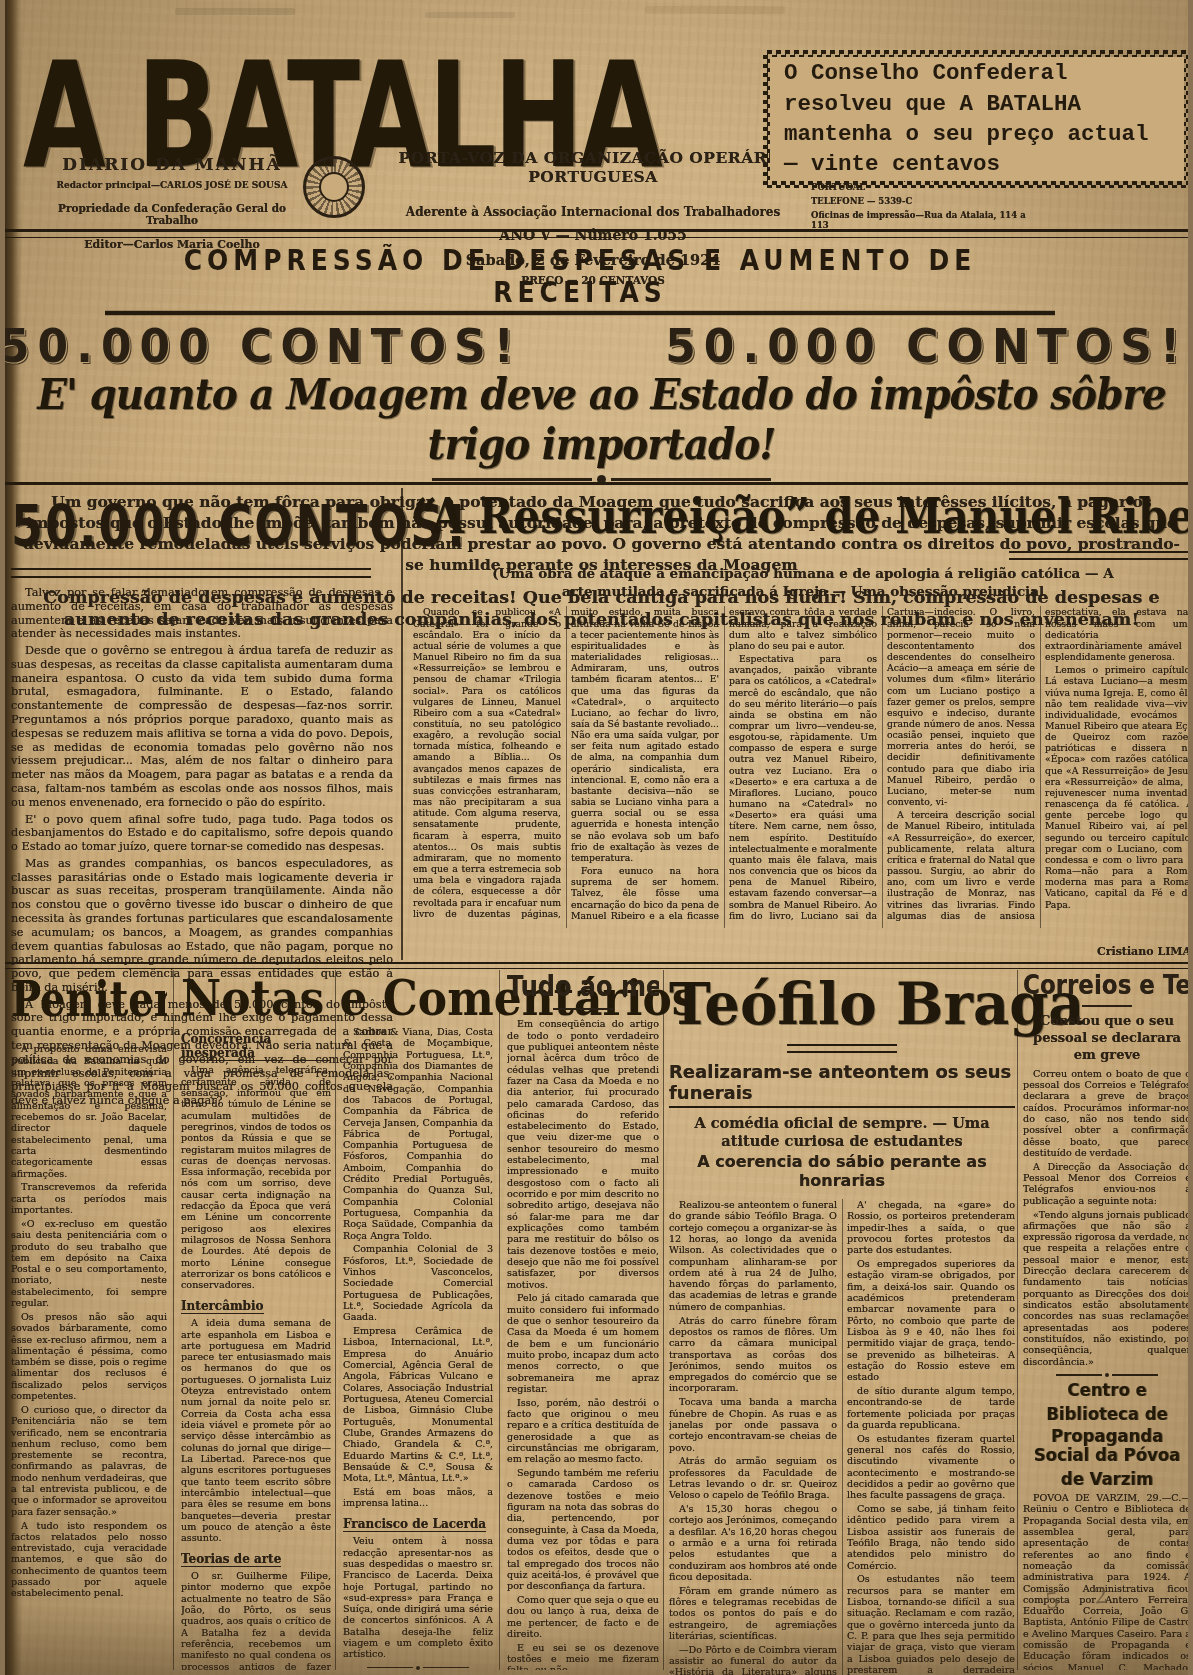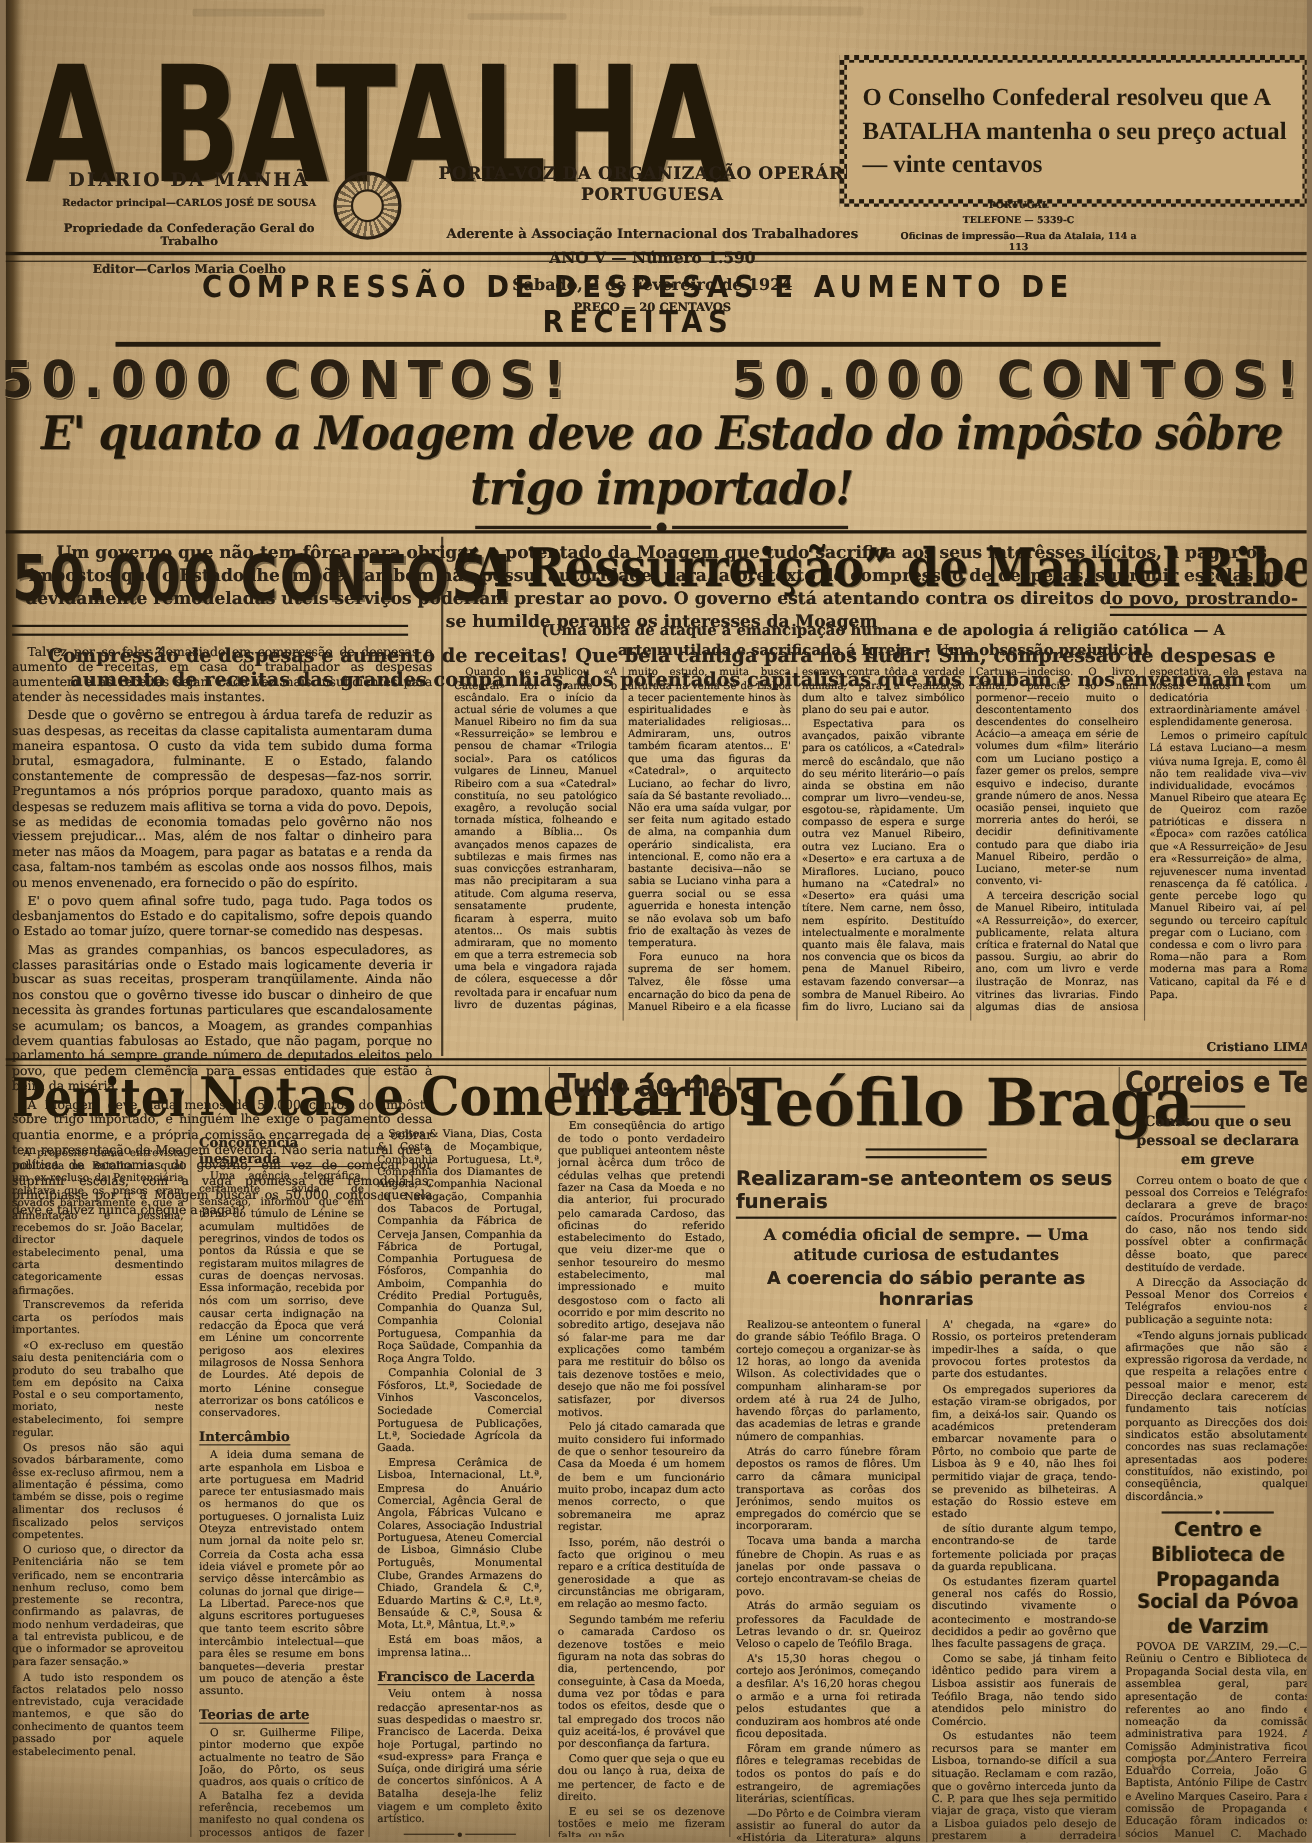--- a/index.html
+++ b/index.html
@@ -35,28 +35,28 @@
   .seal{position:absolute;left:280px;top:120px;width:56px;height:56px;border-radius:50%;
     border:3px solid #2a2013;display:flex;align-items:center;justify-content:center;
     background:repeating-conic-gradient(rgba(42,32,19,.55) 0 6deg, rgba(0,0,0,0) 6deg 14deg);}
   .seal .inner{width:26px;height:26px;border-radius:50%;border:2px solid #2a2013;background:#c9ab7c;}
   .mh-center{position:absolute;left:360px;top:112px;width:420px;text-align:center;}
   .mh-center .s1{font-weight:bold;font-size:15.5px;letter-spacing:.5px;}
   .mh-center .s2{font-weight:bold;font-size:12px;margin-top:19px;}
   .mh-center .s3{font-weight:bold;font-size:14px;margin-top:8px;}
   .mh-center .s4{font-weight:bold;font-size:14.5px;margin-top:8px;}
   .mh-center .s5{font-weight:bold;font-size:10.5px;margin-top:6px;}
-  .mh-right{position:absolute;left:788px;top:118px;width:230px;text-align:center;font-size:8.5px;font-weight:bold;}
+  .mh-right{position:absolute;left:788px;top:118px;width:230px;text-align:left;font-size:8.5px;font-weight:bold;}
   .mh-right div{margin-top:4px;}
   .notice{position:absolute;left:740px;top:14px;width:428px;height:138px;
     background:conic-gradient(#271d0f 25%, rgba(0,0,0,0) 0 50%, #271d0f 0 75%, rgba(0,0,0,0) 0) 0 0/9px 9px;
     padding:7px;box-sizing:border-box;}
   .notice .notice-in{width:100%;height:100%;background:#c9ab7c;display:flex;align-items:center;justify-content:center;
     padding:4px 14px;box-sizing:border-box;}
-  .notice .notice-text{font-family:Liberation Serif, serif;font-weight:bold;font-size:22.5px;line-height:1.35;color:#241b0e;text-align:left;}
+  .notice .notice-text{font-family:Liberation Mono, monospace;font-weight:bold;font-size:22.5px;line-height:1.35;color:#241b0e;text-align:left;}
   .rule-masthead{position:absolute;left:0;top:229px;width:100%;height:5px;
     border-top:3px solid #241b0e;border-bottom:1px solid #241b0e;}
 
   
   .banner{position:absolute;left:0;top:238px;width:1193px;height:242px;}
   .kicker{margin:10px 0 0 100px;width:950px;text-align:center;
     font-family:"DejaVu Sans",sans-serif;font-weight:800;font-size:25px;letter-spacing:5px;
     color:#241b0e;border-bottom:4px solid #241b0e;padding-bottom:2px;transform:scaleY(1.1);}
   .contos-row{display:flex;justify-content:space-between;padding:8px 10px 0 0;margin-left:-6px;}
   .contos-big{font-family:"DejaVu Sans",sans-serif;font-weight:800;font-size:44px;letter-spacing:8px;
@@ -148,21 +148,21 @@
       <div class="l4">Editor—Carlos Maria Coelho</div>
     </div>
 
     <div class="seal">
         <div class="inner"></div>
       </div>
 
     <div class="mh-center ink">
       <div class="s1">PORTA-VOZ DA ORGANIZAÇÃO OPERÁRIA PORTUGUESA</div>
       <div class="s2">Aderente à Associação Internacional dos Trabalhadores</div>
-      <div class="s3">ANO V — Número 1.590</div>
+      <div class="s3">ANO V — Número 1.055</div>
       <div class="s4">Sabado, 2 de Fevereiro de 1924</div>
       <div class="s5">PREÇO — 20 CENTAVOS</div>
     </div>
 
     <div class="mh-right ink">
       <div>Redacção, Administração e Tipografia</div>
       <div>Calçada do Combro, 38-A, 2.º — Lisboa — PORTUGAL</div>
       <div>TELEFONE — 5339-C</div>
       <div>Oficinas de impressão—Rua da Atalaia, 114 a 113</div>
     </div>

